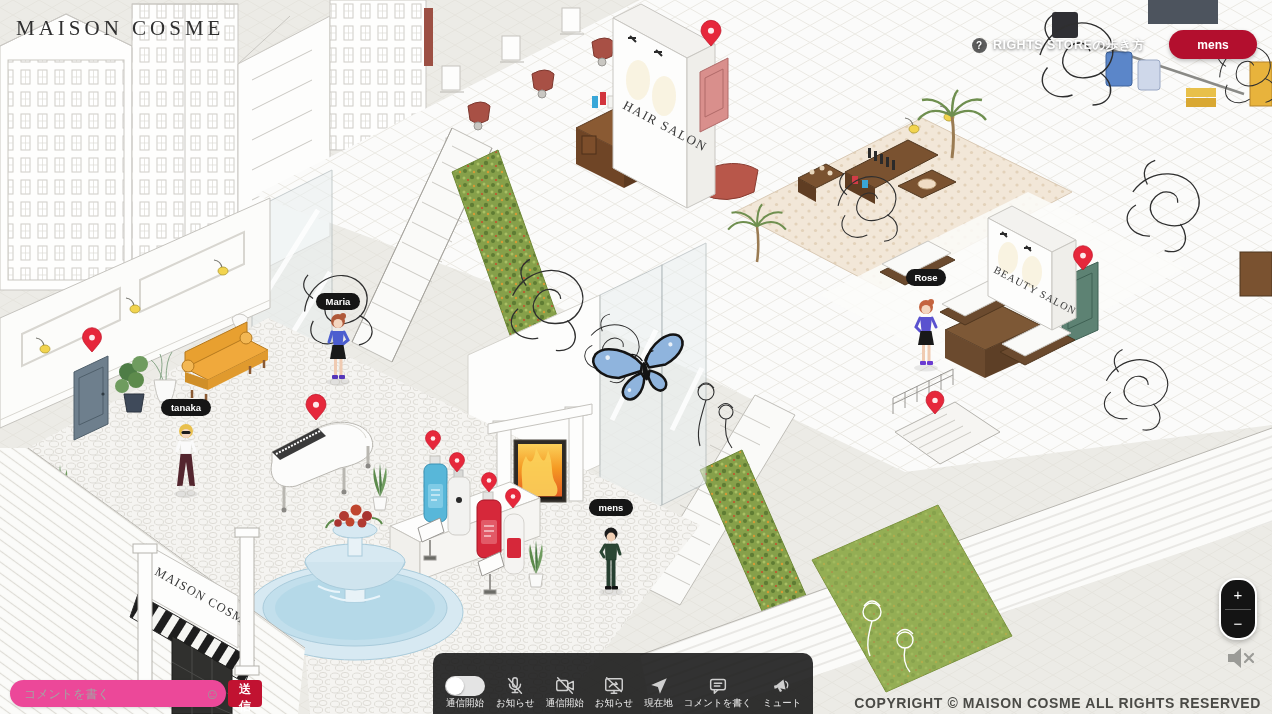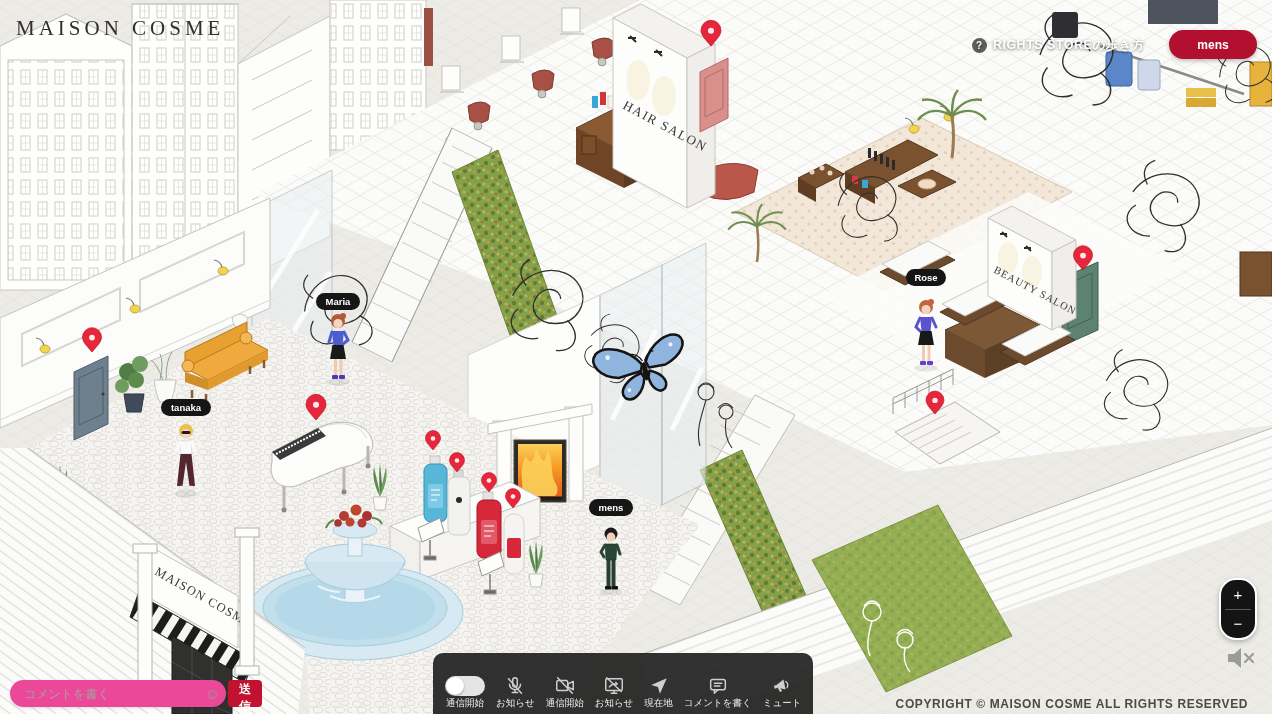--- a/index.html
+++ b/index.html
@@ -33,21 +33,21 @@
   .toggle{width:40px;height:20px;border-radius:10px;background:#e4e4e4;position:relative;}
   .toggle .knob{position:absolute;left:1px;top:1px;width:18px;height:18px;border-radius:50%;
         background:#fff;box-shadow:0 1px 2px rgba(0,0,0,.35);}
   .zoomctl{position:absolute;right:15px;top:578px;width:34px;height:58px;border-radius:17px;
         background:#141414;border:2px solid #fff;box-shadow:0 2px 5px rgba(0,0,0,.25);
         display:flex;flex-direction:column;}
   .zoomctl button{flex:1;background:none;border:none;color:#fff;font-size:15px;cursor:pointer;
         font-family:"Liberation Sans",sans-serif;padding:0;}
   .zoomctl .zdiv{height:1px;background:#5a5a5a;margin:0 4px;}
   .speaker{position:absolute;right:17px;top:645px;cursor:pointer;}
-  .copyright{position:absolute;right:24px;bottom:3px;font-size:12px;letter-spacing:.6px;
+  .copyright{position:absolute;right:11px;bottom:3px;font-size:14px;letter-spacing:.6px;
         color:#4a4a46;font-weight:bold;}
 </style>
 </head>
 <body>
 
 <svg class="scene" viewBox="0 0 1272 714">
   <defs>
     <pattern id="patDiamond" width="26" height="15" patternUnits="userSpaceOnUse">
       <path d="M0,7.5 L13,0 L26,7.5 L13,15 Z" fill="none" stroke="#e3e1da" stroke-width="1"></path>
     </pattern>

